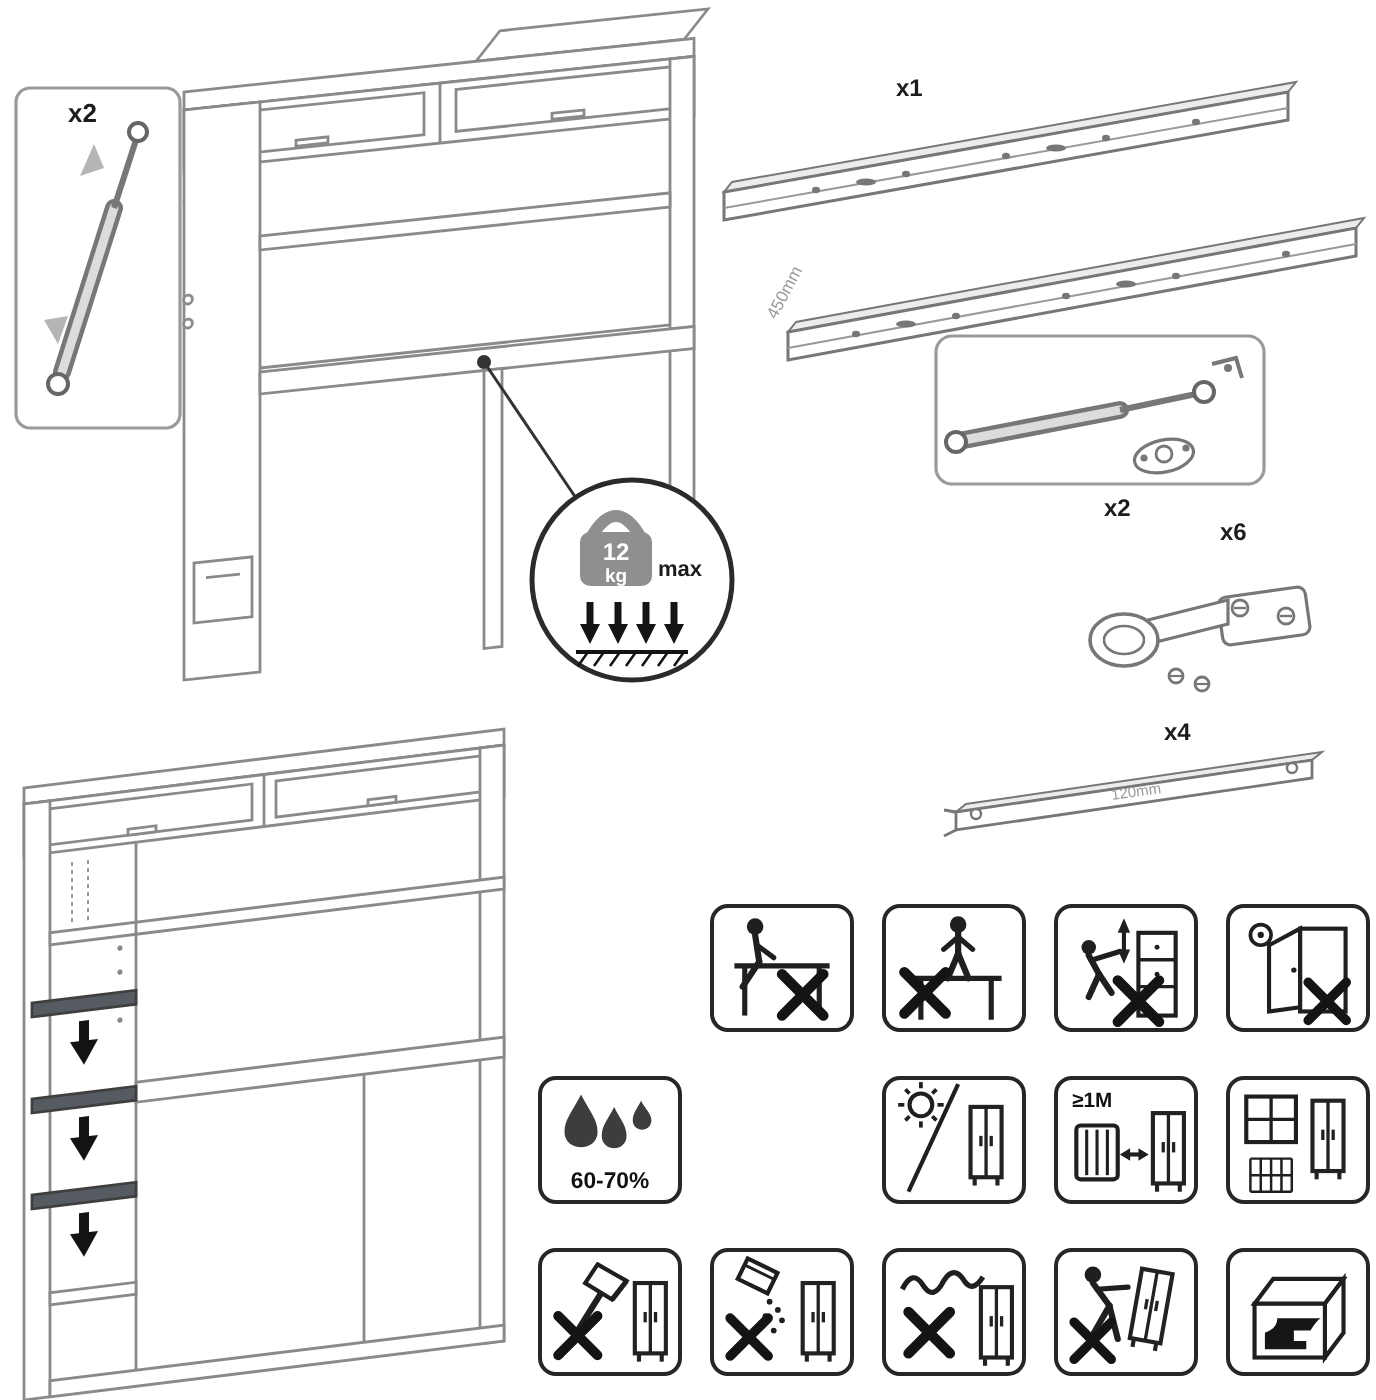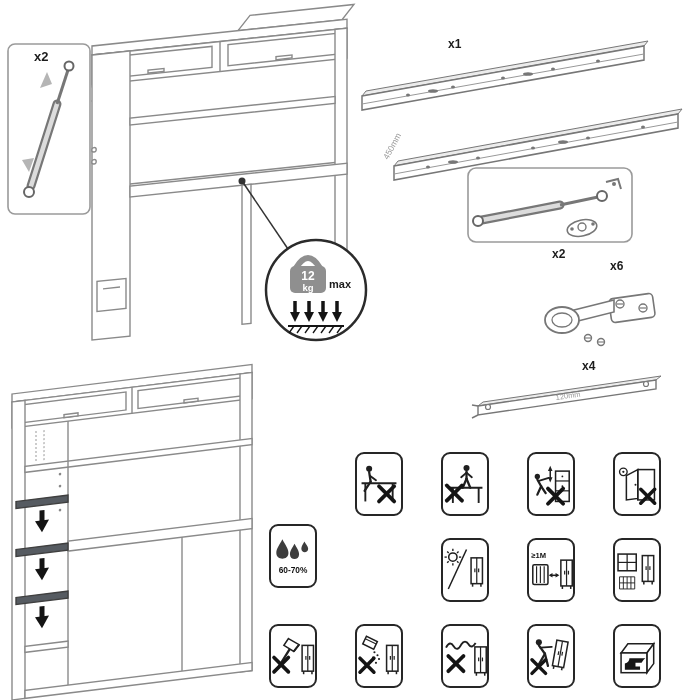--- a/index.html
+++ b/index.html
@@ -1,19 +1,19 @@
 <!DOCTYPE html>
 <html><head>
 <meta charset="utf-8">
 <style>
   body{margin:0}
   .stage{position:relative;width:688px;height:700px;background:#ffffff;
          font-family:"Liberation Sans",sans-serif;overflow:hidden}
   .abs{position:absolute}
-  .care{position:absolute;width:48px;height:64px;border:2.5px solid #262626;
+  .care{position:absolute;width:72px;height:64px;border:2.5px solid #262626;
         border-radius:9px;background:#fff;box-sizing:border-box}
   .care svg{width:100%;height:100%;display:block}
   svg text{font-family:"Liberation Sans",sans-serif}
 </style>
 </head>
 <body>
 
 <div class="stage">
 
   <svg class="abs" style="left:0px;top:0px" width="380" height="360" viewBox="0 0 380 360">
@@ -283,21 +283,21 @@
     <svg viewBox="0 0 58 58">
       <rect x="30" y="10" width="22" height="40" fill="#fff" stroke="#1f1f1f" stroke-width="2"></rect>
       <polygon points="30,10 15,18 15,50 30,48" fill="#fff" stroke="#1f1f1f" stroke-width="2"></polygon>
       <circle cx="11" cy="13" r="5" fill="none" stroke="#1f1f1f" stroke-width="1.8"></circle>
       <circle cx="11" cy="13" r="1.5" fill="#1f1f1f"></circle>
       <circle cx="27" cy="30" r="1.3" fill="#1f1f1f"></circle>
       <use href="#xm" transform="translate(33,35) scale(0.92)"></use>
     </svg>
   </div>
 
-  <div class="care" style="left:269px;top:524px">
+  <div class="care" style="left:269px;top:538px">
     <svg viewBox="0 0 58 58">
       <path d="M15 7 C11 15 7 19 7 25 C7 35 23 35 23 25 C23 19 19 15 15 7 Z" fill="#3d3d3d"></path>
       <path d="M31 13 C28 19 25 22 25 27 C25 35 37 35 37 27 C37 22 34 19 31 13 Z" fill="#3d3d3d"></path>
       <path d="M44 10 C42 14 40 16 40 19.5 C40 25.5 49 25.5 49 19.5 C49 16 46 14 44 10 Z" fill="#3d3d3d"></path>
       <text x="29" y="52" text-anchor="middle" font-size="11" font-weight="700" fill="#111">60-70%</text>
     </svg>
   </div>
   <div class="care" style="left:441px;top:538px">
     <svg viewBox="0 0 58 58">
       <circle cx="13" cy="12" r="5.5" fill="none" stroke="#1f1f1f" stroke-width="2"></circle>

